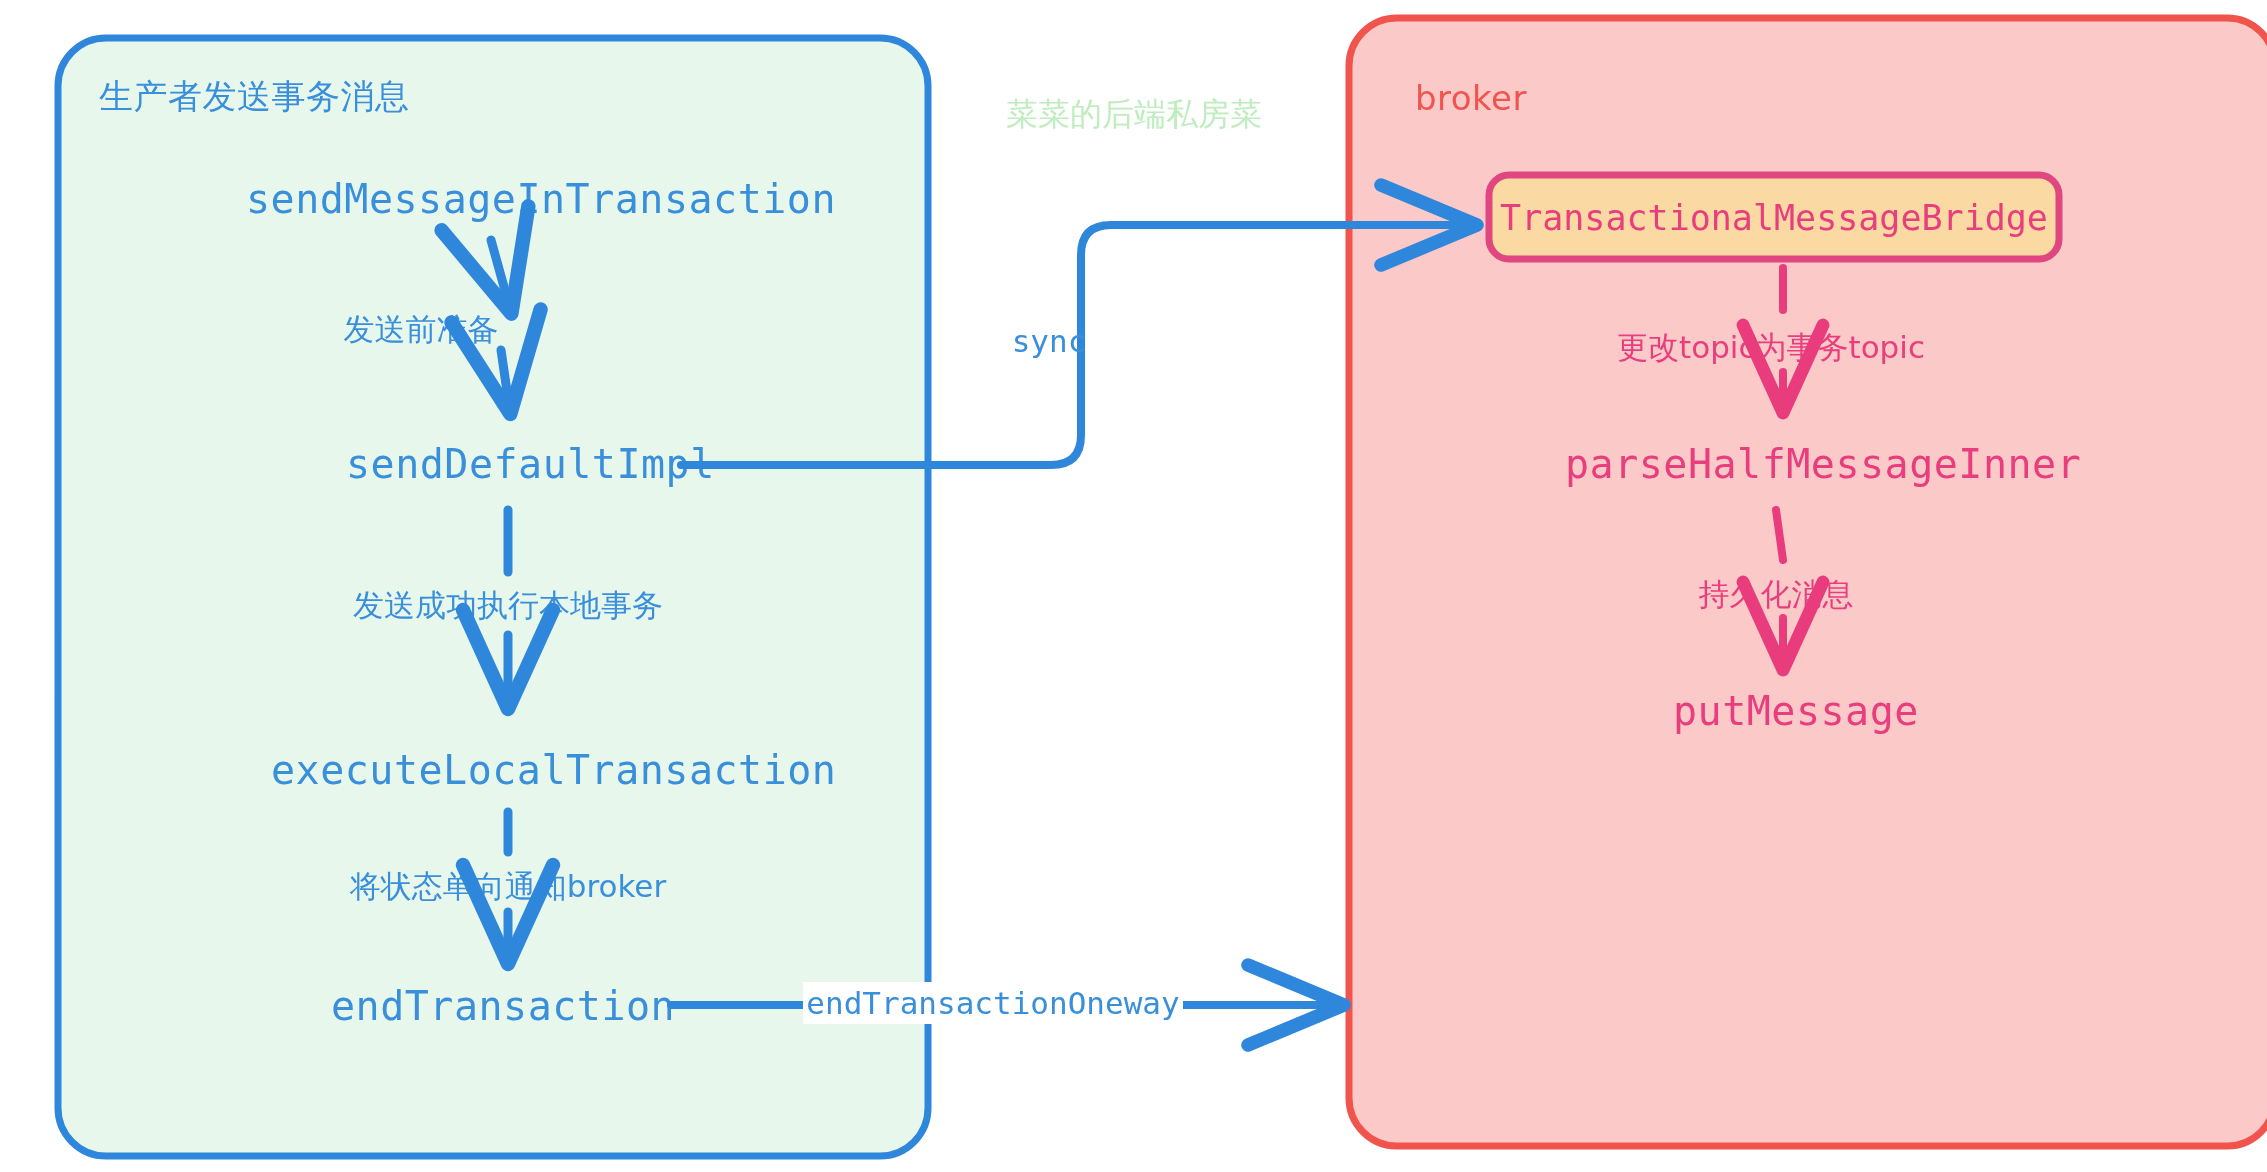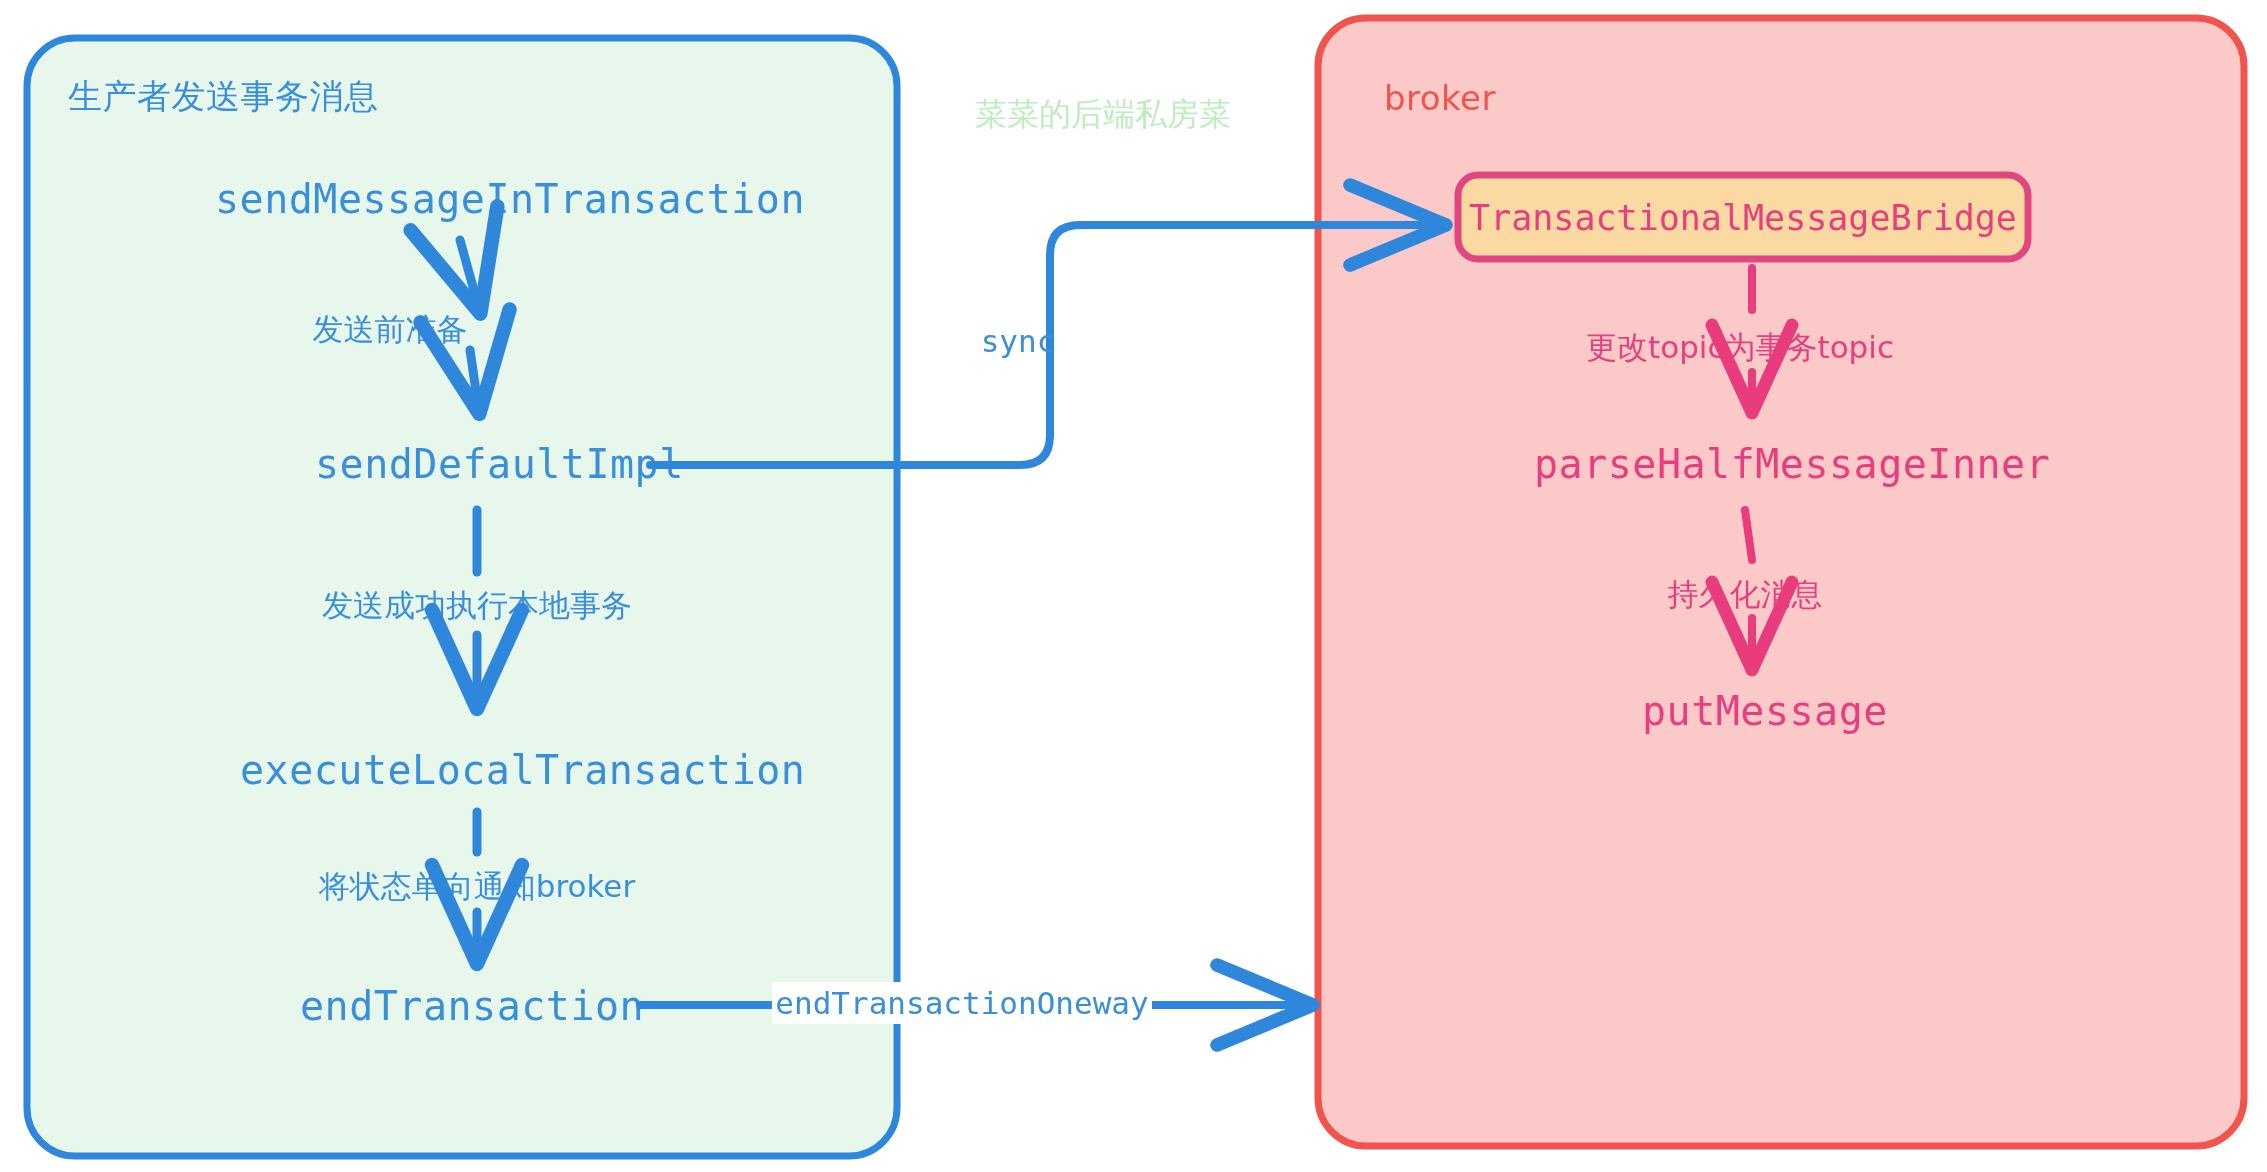--- a/index.html
+++ b/index.html
@@ -12,20 +12,21 @@
     height: 1172px;
     position: relative;
     overflow: hidden;
     font-family: "DejaVu Sans", sans-serif;
   }
   #stage {
     position: absolute;
     inset: 0;
     width: 1899px;
     height: 1172px;
+    margin-left: 31px;
   }
   #diagram-svg {
     position: absolute;
     left: 0;
     top: 0;
     width: 2267px;
     height: 1172px;
   }
   .panel-title {
     font-family: "DejaVu Sans", sans-serif;

